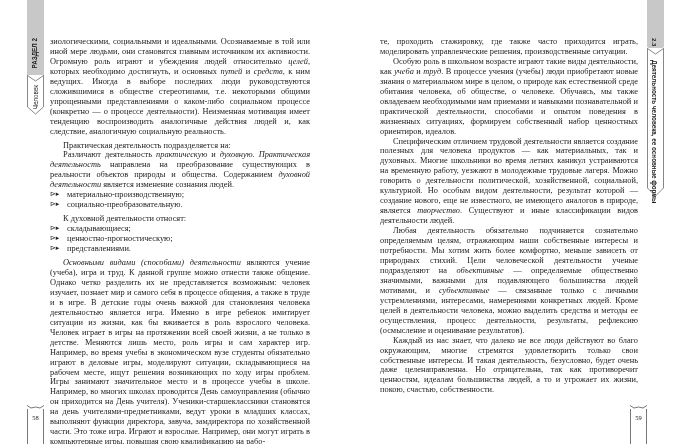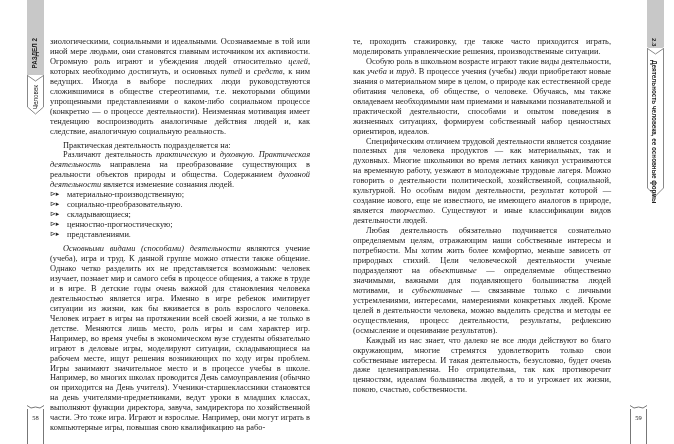--- a/index.html
+++ b/index.html
@@ -4,21 +4,21 @@
 <style>
   html, body { margin: 0; padding: 0; background: #ffffff; }
   body { width: 674px; height: 444px; position: relative; overflow: hidden;
          font-family: "Liberation Serif", "DejaVu Serif", serif; color: #222; }
   .page { position: absolute; top: 0; height: 384px; padding-left: 8px; }
   .page-left { left: 0; width: 337px; }
   .page-right { left: 337px; width: 337px; }
   .text-col { position: absolute; top: 37px; font-size: 8.35px; line-height: 9.95px;
               text-align: justify; hyphens: manual; }
   .page-left .text-col { left: 50px; width: 260px; }
-  .page-right .text-col { left: 16px; width: 258px; }
+  .page-right .text-col { left: 43px; width: 258px; }
   .text-col p { margin: 0; text-indent: 0; }
   .text-col p.ind { text-indent: 13px; }
   .text-col p.gap { margin-top: 4px; }
   .text-col i { font-style: italic; }
   .bullets { margin: 0; padding: 0; list-style: none; }
   .bullets li { padding-left: 17px; position: relative; }
   .bullets li .arrow { position: absolute; left: 0; top: 0; font-size: 7px; font-family: "DejaVu Sans", sans-serif; }
   
   .tab { position: absolute; width: 17px; }
   .tab-left { left: 27px; top: 0; }
@@ -49,20 +49,21 @@
   </div>
 
   <div class="text-col" id="left-text">
       <p>зиологическими, социальными и идеальными. Осознаваемые в той или иной мере людьми, они становятся главным источником их активности. Огромную роль играют и убеждения людей относительно <i>целей</i>, которых необходимо достигнуть, и основных <i>путей</i> и <i>средств</i>, к ним ведущих. Иногда в выборе последних люди руководствуются сложившимися в обществе стереотипами, т.е. некоторыми общими упрощенными представлениями о каком-либо социальном процессе (конкретно — о процессе деятельности). Неизменная мотивация имеет тенденцию воспроизводить аналогичные действия людей и, как следствие, аналогичную социальную реальность.</p>
       <p class="ind gap">Практическая деятельность подразделяется на:</p>
       <p class="ind">Различают деятельность <i>практическую</i> и <i>духовную</i>. <i>Практическая деятельность</i> направлена на преобразование существующих в реальности объектов природы и общества. Содержанием <i>духовной деятельности</i> является изменение сознания людей.</p>
       <ul class="bullets">
         <li><span class="arrow">⊳▸</span><span>материально-производственную;</span></li>
         <li><span class="arrow">⊳▸</span><span>социально-преобразовательную.</span></li>
       </ul>
+      <p class="ind gap">К духовной деятельности относят:</p>
       <ul class="bullets">
         <li><span class="arrow">⊳▸</span><span>складывающиеся;</span></li>
         <li><span class="arrow">⊳▸</span><span>ценностно-прогностическую;</span></li>
         <li><span class="arrow">⊳▸</span><span>представлениями.</span></li>
       </ul>
       <p class="ind gap"><i>Основными видами (способами) деятельности</i> являются учение (учеба), игра и труд. К данной группе можно отнести также общение. Однако четко разделить их не представляется возможным: человек изучает, познает мир и самого себя в процессе общения, а также в труде и в игре. В детские годы очень важной для становления человека деятельностью является игра. Именно в игре ребенок имитирует ситуации из жизни, как бы вживается в роль взрослого человека. Человек играет в игры на протяжении всей своей жизни, а не только в детстве. Меняются лишь место, роль игры и сам характер игр. Например, во время учебы в экономическом вузе студенты обязательно играют в деловые игры, моделируют ситуации, складывающиеся на рабочем месте, ищут решения возникающих по ходу игры проблем. Игры занимают значительное место и в процессе учебы в школе. Например, во многих школах проводится День самоуправления (обычно он приходится на День учителя). Ученики-старшеклассники становятся на день учителями-предметниками, ведут уроки в младших классах, выполняют функции директора, завуча, замдиректора по хозяйственной части. Это тоже игра. Играют и взрослые. Например, они могут играть в компьютерные игры, повышая свою квалификацию на рабо-</p>
     </div>
 
   <div class="pgbox" style="left:27px;top:409px;">
     <svg class="notch" width="17" height="5">

